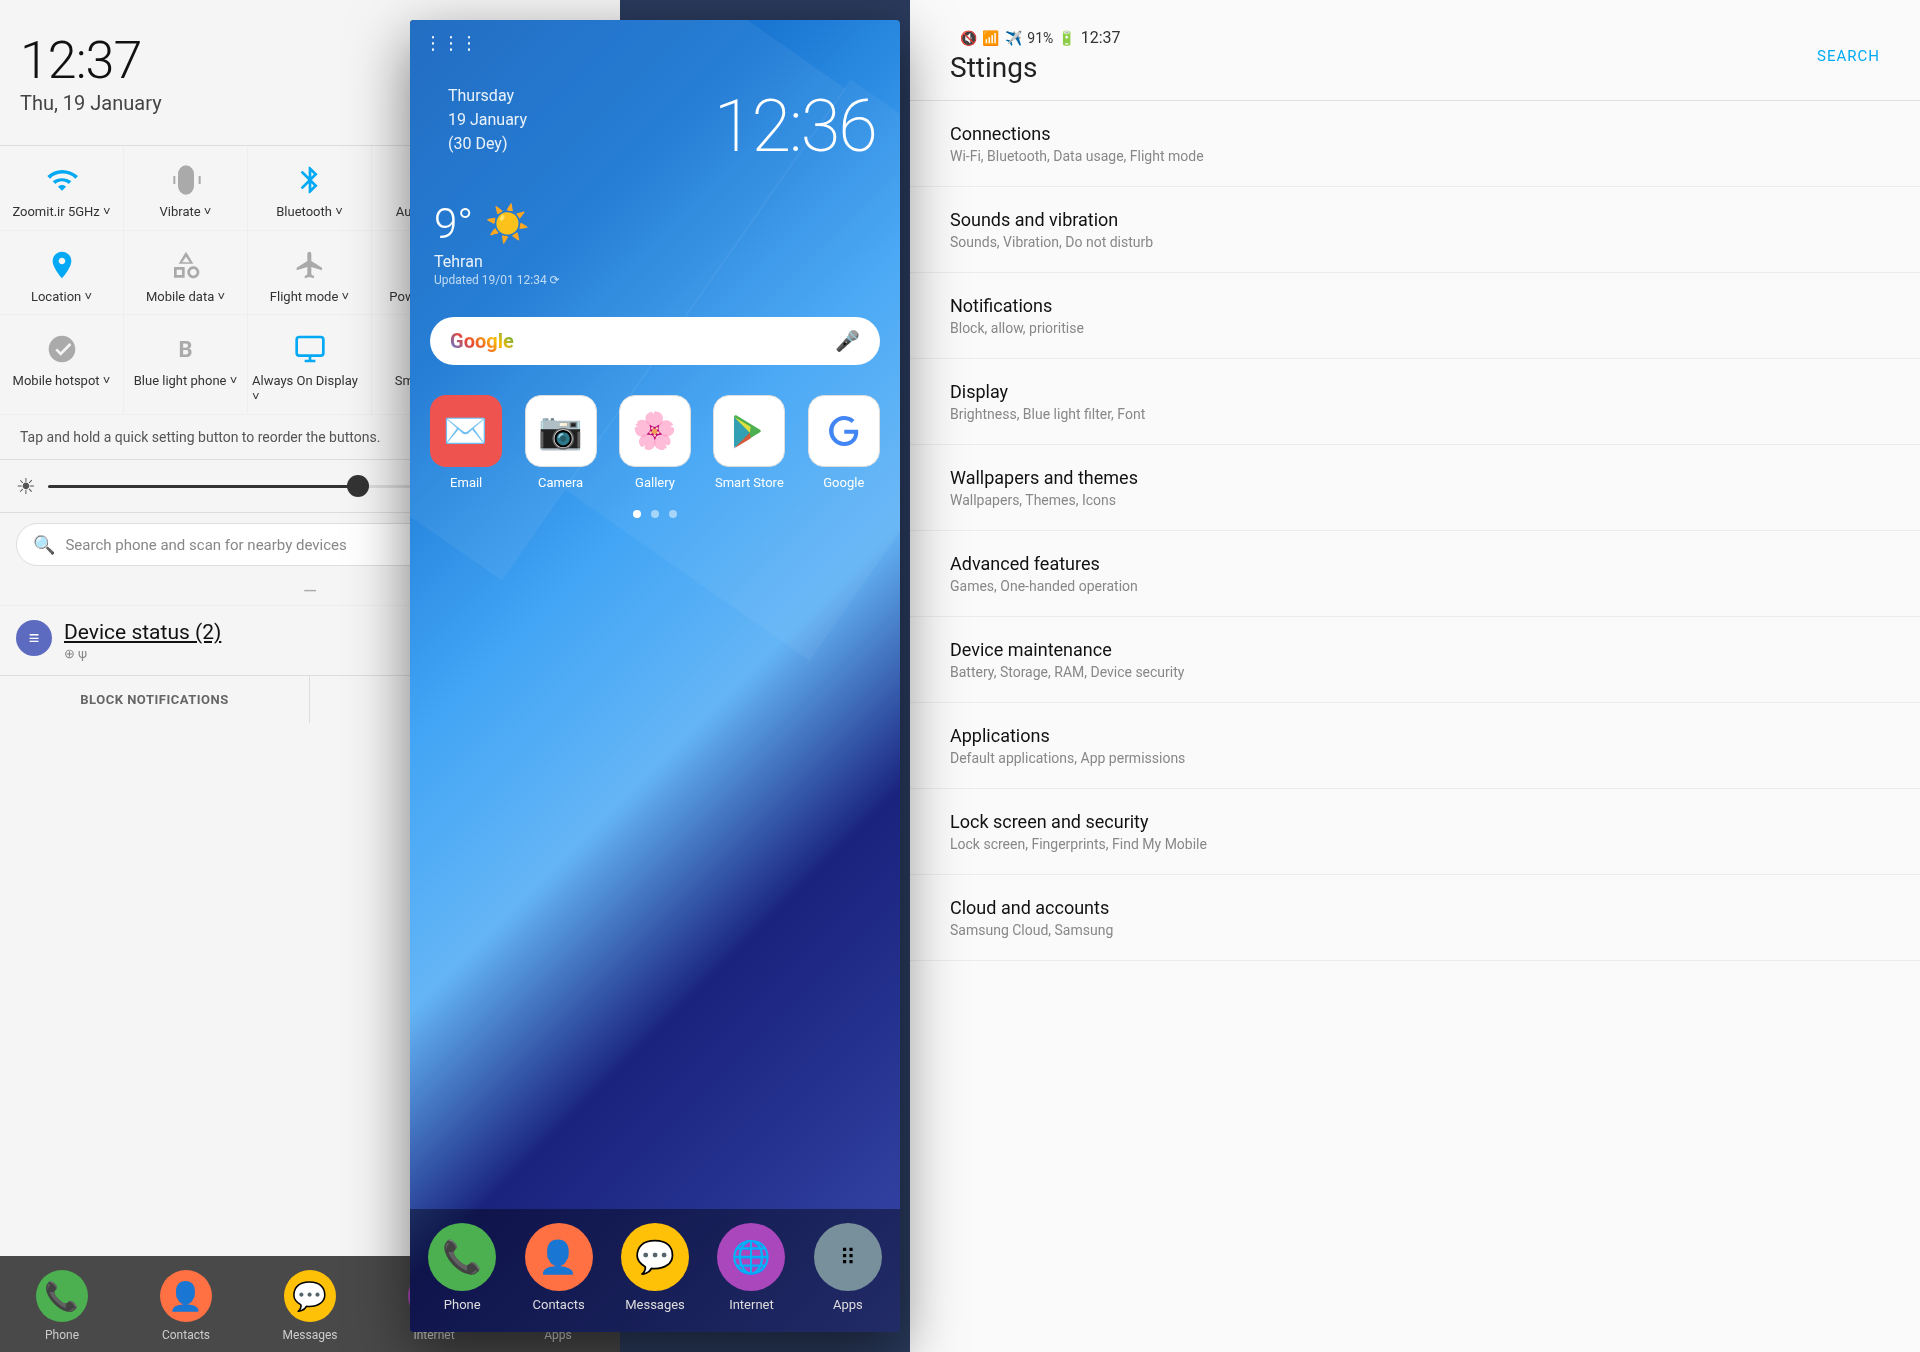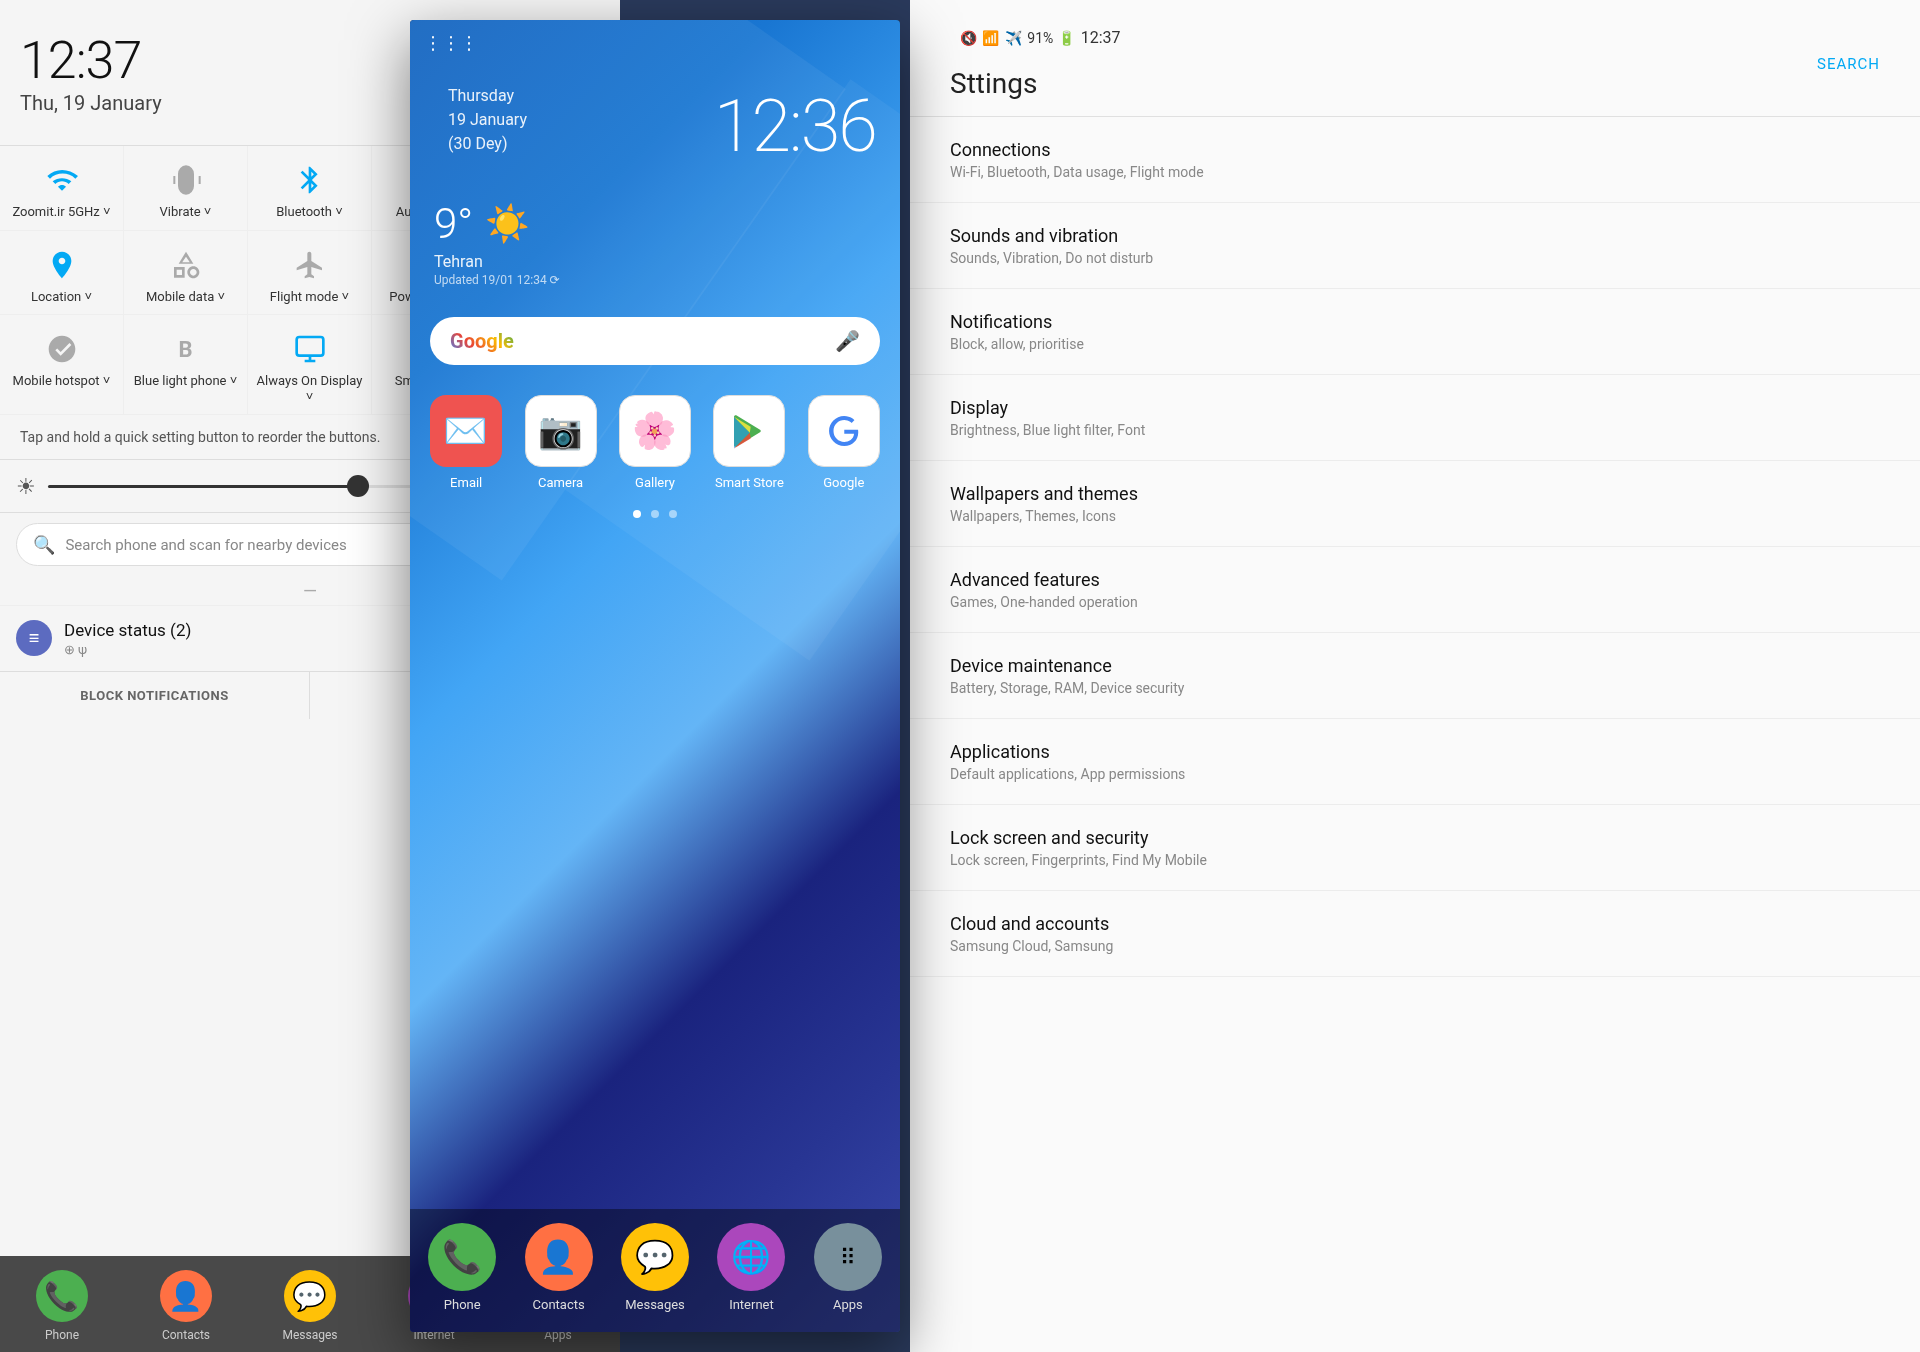--- a/index.html
+++ b/index.html
@@ -63,21 +63,21 @@
       display: flex;
       align-items: center;
       justify-content: center;
       font-size: 26px;
       margin-bottom: 6px;
     }
 
     .toggle-label {
       font-size: 13px;
       color: #333;
-      text-align: center;
+      text-align: left;
       line-height: 1.2;
     }
 
     .toggle-icon.active { color: #03a9f4; }
     .toggle-icon.inactive { color: #aaa; }
 
     .toggle-tip {
       font-size: 14px;
       color: #555;
       padding: 14px 20px;
@@ -154,21 +154,21 @@
     }
     .device-status-icon {
       width: 36px; height: 36px;
       background: #5c6bc0;
       border-radius: 50%;
       display: flex; align-items: center; justify-content: center;
       color: #fff;
       font-size: 18px;
     }
     .device-status-text { flex: 1; }
-    .device-status-title { font-size: 17px; color: #111; }
+    .device-status-title { font-size: 21px; color: #111; text-decoration: underline; }
     .device-status-sub { font-size: 13px; color: #888; margin-top: 2px; }
 
     .bottom-actions {
       display: flex;
       border-top: 1px solid #ddd;
       padding: 0;
     }
     .bottom-btn {
       flex: 1;
       text-align: center;
@@ -412,21 +412,21 @@
       border-bottom: 1px solid #e0e0e0;
     }
     .right-header-left {
       display: flex;
       align-items: center;
       gap: 10px;
     }
     .right-status-icons { display: flex; align-items: center; gap: 5px; }
     .right-status-icon { font-size: 14px; color: #333; }
     .right-time { font-size: 16px; color: #333; }
-    .settings-title { font-size: 28px; color: #222; font-weight: 400; margin-top: 20px; }
+    .settings-title { font-size: 28px; color: #222; font-weight: 400; margin-top: 4px; }
     .settings-search {
       font-size: 15px;
       color: #03a9f4;
       font-weight: normal;
       letter-spacing: 1px;
       cursor: pointer;
     }
 
     .settings-list {
       overflow-y: auto;

